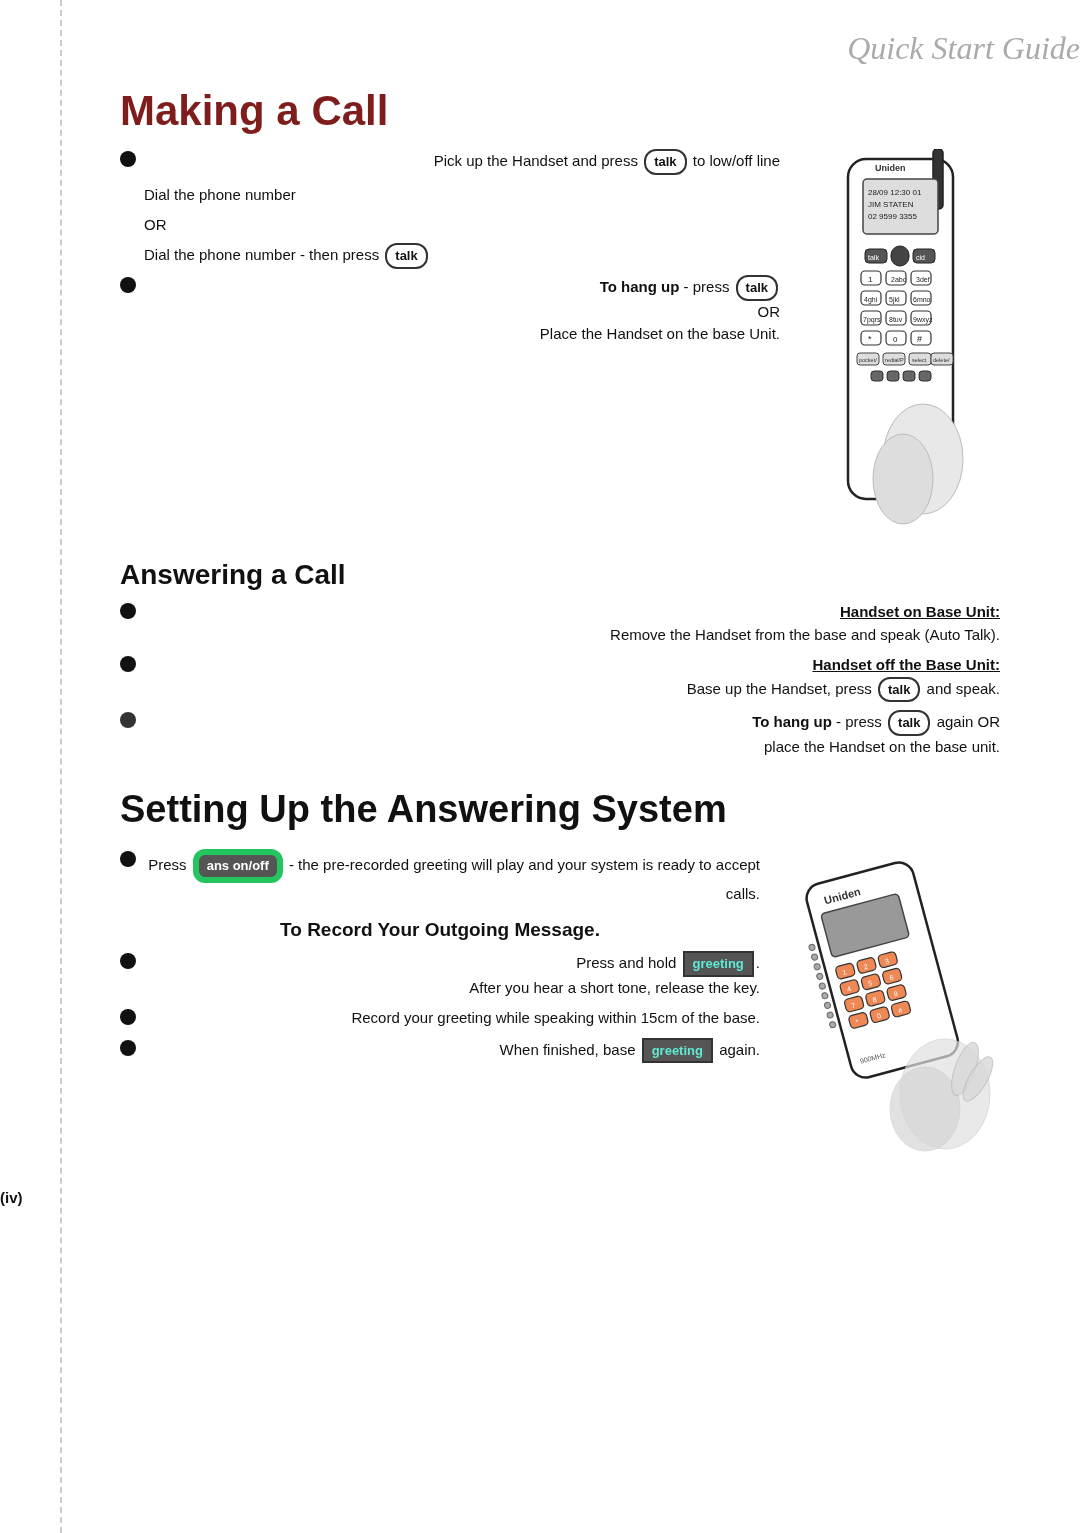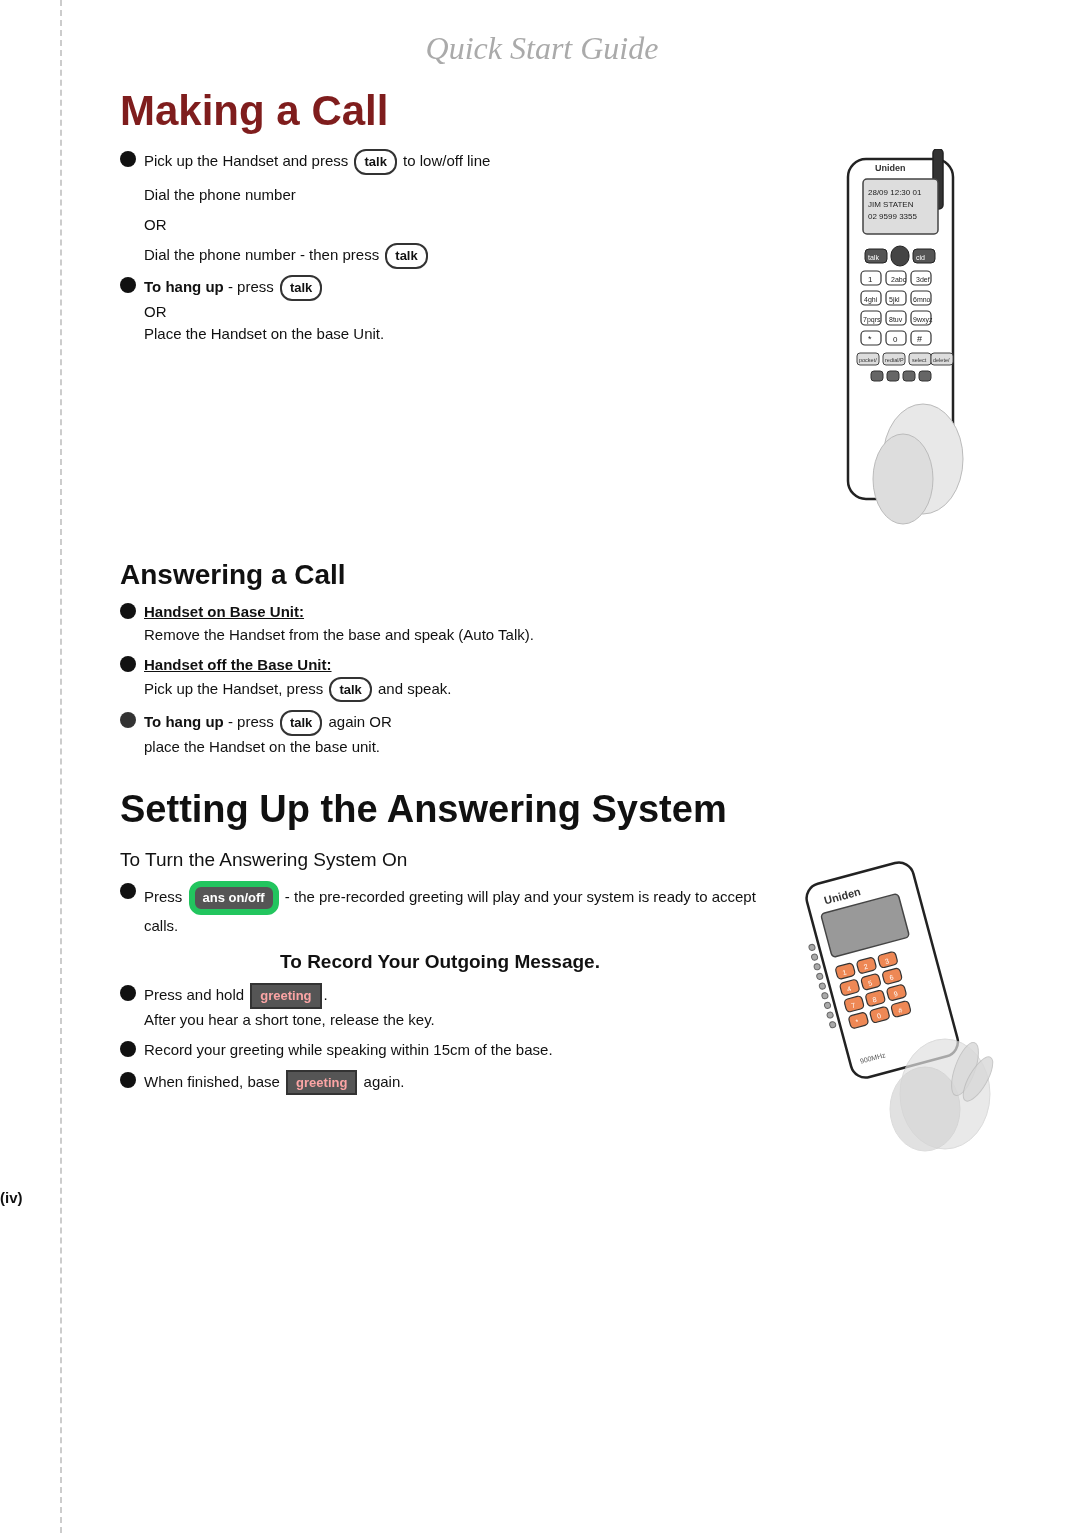--- a/index.html
+++ b/index.html
@@ -16,21 +16,21 @@
     .page-border-left {
       position: absolute;
       left: 60px;
       top: 0;
       bottom: 0;
       width: 2px;
       border-left: 2px dashed #ccc;
     }
 
     .header {
-      text-align: center;
+      text-align: right;
       padding: 30px 0 10px 4px;
     }
     .header-title {
       font-family: Georgia, 'Times New Roman', serif;
       font-style: italic;
       font-size: 32px;
       color: #aaa;
       font-weight: normal;
     }
 
@@ -63,20 +63,21 @@
       justify-content: center;
       align-items: flex-start;
       flex-shrink: 0;
     }
 
     .bullet-item {
       display: flex;
       align-items: flex-start;
       margin-bottom: 8px;
       gap: 8px;
+      text-align: right;
     }
 
     .bullet-dot {
       width: 16px;
       height: 16px;
       background: #111;
       border-radius: 50%;
       flex-shrink: 0;
       margin-top: 2px;
     }
@@ -111,21 +112,21 @@
     }
 
     .greeting-btn {
       display: inline-block;
       border: 2px solid #333;
       border-radius: 0;
       padding: 1px 8px;
       font-size: 13px;
       font-weight: bold;
       background: #555;
-      color: #fca5a5;
+      color: #5eead4;
       margin: 0 2px;
     }
 
     .indent-text {
       margin-left: 24px;
       margin-bottom: 6px;
       line-height: 1.6;
     }
 
     .bold { font-weight: bold; }
@@ -291,21 +292,21 @@
       <div class="bullet-text">
         <span class="bold underline">Handset on Base Unit:</span><br>
         <span>Remove the Handset from the base and speak (Auto Talk).</span>
       </div>
     </div>
 
     <div class="bullet-item">
       <div class="bullet-dot"></div>
       <div class="bullet-text">
         <span class="bold underline">Handset off the Base Unit:</span><br>
-        <span>Pick up the Handset, press</span>
+        <span>Base up the Handset, press</span>
         <span class="talk-btn">talk</span>
         <span>and speak.</span>
       </div>
     </div>
 
     <div class="bullet-item">
       <div class="bullet-dot" style="background:#333;"></div>
       <div class="bullet-text">
         <span class="bold">To hang up</span>
         <span>- press</span>
@@ -317,21 +318,20 @@
     </div>
 
   </div>
 
   <div class="setting-section">
     <h1 class="setting-section-title">Setting Up the Answering System</h1>
 
     <div class="two-col">
       <div class="text-col">
 
-        <p class="subsec-label" style="font-size:19px; margin-bottom:10px;">To Turn the Answering System On</p>
 
         <div class="bullet-item">
           <div class="bullet-dot"></div>
           <div class="bullet-text">
             <span>Press</span>
             <span class="ans-btn">ans on/off</span>
             <span>- the pre-recorded greeting will play and your system is ready to accept calls.</span>
           </div>
         </div>
 

